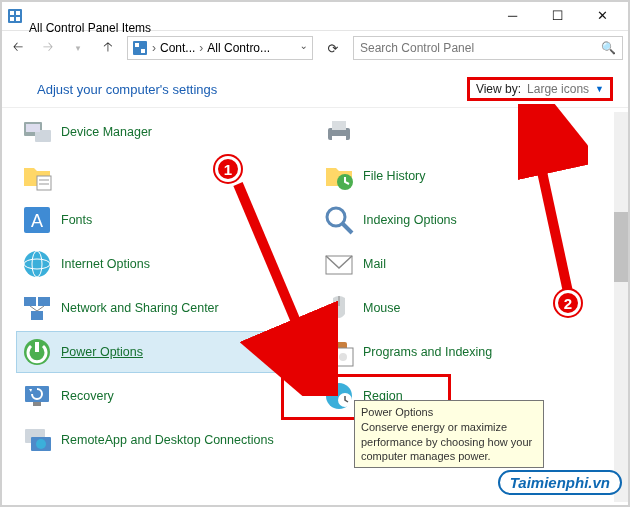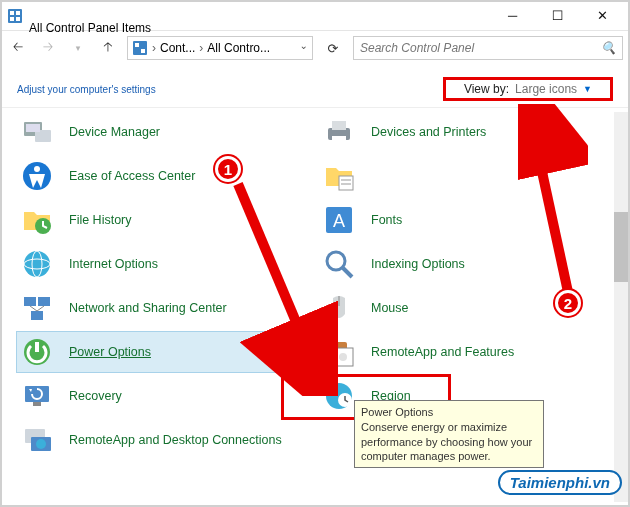--- a/index.html
+++ b/index.html
@@ -12,33 +12,33 @@
 .titlebar .win-btn { width: 45px; height: 30px; display: flex; align-items: center; justify-content: center; font-size: 13px; color: #111; }
 
 .navbar { height: 34px; display: flex; align-items: center; padding: 0 6px; gap: 8px; }
 .nav-btn { width: 22px; height: 22px; display: flex; align-items: center; justify-content: center; color: #333; font-size: 13px; }
 .nav-btn.dis { color: #b5b5b5; }
 .breadcrumb { flex: 0 0 auto; display: flex; align-items: center; border: 1px solid #ccc; height: 24px; padding: 0 4px; min-width: 186px; font-size: 12px; gap: 4px; position: relative; }
 .breadcrumb .bc-icon { width: 16px; height: 16px; }
 .breadcrumb .sep { color: #666; }
 .bc-drop { position: absolute; right: 4px; top: 3px; font-size: 10px; color: #555; }
 .refresh-btn { width: 24px; height: 24px; border: 1px solid transparent; display: flex; align-items: center; justify-content: center; font-size: 13px; color: #333; }
-.search-box { flex: 1; border: 1px solid #ccc; height: 24px; display: flex; align-items: center; padding: 4px 6px; font-size: 12px; color: #777; position: relative; font-style: italic; }
+.search-box { flex: 1; border: 1px solid #ccc; height: 24px; display: flex; align-items: center; padding: 4px 6px; font-size: 12px; color: #777; position: relative; }
 .search-box .mag { position: absolute; right: 6px; color: #777; }
 
 .header-row { padding: 12px 16px 6px 16px; display: flex; align-items: center; justify-content: space-between; }
-.header-row h1 { font-size: 10px; font-weight: 400; color: #1a5eb3; }
-.viewby { font-size: 12px; display: flex; align-items: center; gap: 6px; border: 3px solid #e60000; padding: 2px 18px; }
+.header-row h1 { font-size: 13px; font-weight: 400; color: #1a5eb3; margin-left: 20px; }
+.viewby { font-size: 12px; display: flex; align-items: center; gap: 6px; border: 3px solid #e60000; padding: 2px 6px; }
 .viewby .lbl { color: #222; }
 .viewby .val { color: #737373; }
 .viewby .caret { color: #0066cc; font-size: 9px; }
 
 .content { flex: 1; overflow: auto; padding: 4px 16px 10px 16px; position: relative; border-top: 1px solid #eee; }
 .grid { display: grid; grid-template-columns: 1fr 1fr; gap: 4px 8px; }
-.item { display: flex; align-items: center; gap: 16px; height: 40px; padding: 2px 4px; position: relative; font-size: 12.5px; color: #14702f; }
+.item { display: flex; align-items: center; gap: 8px; height: 40px; padding: 2px 4px; position: relative; font-size: 12.5px; color: #14702f; }
 .item .ico { width: 32px; height: 32px; flex-shrink: 0; }
 .item .txt { line-height: 1.2; }
 .item.hover { background: #d8ecf6; outline: 1px solid #a8d2ea; }
 .item.hover .txt { text-decoration: underline; }
 
 .scrollbar { position: absolute; right: 2px; top: 68px; width: 14px; height: 430px; background: #f0f0f0; }
 .scrollbar .thumb { position: absolute; width: 100%; background: #c1c1c1; }
 
 
 .red-box-power { position: absolute; border: 3px solid #e60000; z-index: 5; }
@@ -113,31 +113,22 @@
             <rect x="5" y="8" width="14" height="8" fill="#dde"></rect>
           </svg>
         <span class="txt">Device Manager</span>
       </div>
       <div class="item">
         <svg class="ico" viewBox="0 0 32 32">
             <rect x="5" y="12" width="22" height="12" fill="#88939c" rx="2"></rect>
             <rect x="9" y="5" width="14" height="9" fill="#d9dde0"></rect>
             <rect x="9" y="20" width="14" height="8" fill="#fff"></rect>
           </svg>
-        <span class="txt">Devices and Printers</span>
-      </div>
-
-      <div class="item">
-        <svg class="ico" viewBox="0 0 32 32">
-            <circle cx="16" cy="16" r="14" fill="#1976d2"></circle>
-            <circle cx="16" cy="9" r="3" fill="#fff"></circle>
-            <path d="M8 14 H24 L20 28 L16 20 L12 28 Z" fill="#fff"></path>
-          </svg>
-        <span class="txt">Ease of Access Center</span>
-      </div>
+      </div>
+
       <div class="item">
         <svg class="ico" viewBox="0 0 32 32">
             <path d="M3 8 h10 l3 3 h13 v15 H3 Z" fill="#ffd768"></path>
             <rect x="16" y="16" width="14" height="14" fill="#fff" stroke="#999"></rect>
             <line x1="18" y1="20" x2="28" y2="20" stroke="#999"></line>
             <line x1="18" y1="24" x2="28" y2="24" stroke="#999"></line>
           </svg>
       </div>
 
       <div class="item">
@@ -151,34 +142,41 @@
       <div class="item">
         <svg class="ico" viewBox="0 0 32 32">
             <rect x="3" y="3" width="26" height="26" fill="#3f8bd4" rx="2"></rect>
             <text x="16" y="23" text-anchor="middle" font-size="18" font-family="serif" fill="#fff">A</text>
           </svg>
         <span class="txt">Fonts</span>
       </div>
 
       <div class="item">
         <svg class="ico" viewBox="0 0 32 32">
+            <circle cx="13" cy="13" r="9" fill="none" stroke="#5a88b8" stroke-width="3"></circle>
+            <line x1="20" y1="20" x2="29" y2="29" stroke="#5a88b8" stroke-width="4"></line>
+          </svg>
+        <span class="txt">Indexing Options</span>
+      </div>
+      <div class="item">
+        <svg class="ico" viewBox="0 0 32 32">
             <circle cx="16" cy="16" r="13" fill="#3bafda"></circle>
             <ellipse cx="16" cy="16" rx="13" ry="5" fill="none" stroke="#fff"></ellipse>
             <ellipse cx="16" cy="16" rx="5" ry="13" fill="none" stroke="#fff"></ellipse>
           </svg>
         <span class="txt">Internet Options</span>
       </div>
-      <div class="item">
-        <svg class="ico" viewBox="0 0 32 32">
-            <circle cx="13" cy="13" r="9" fill="none" stroke="#5a88b8" stroke-width="3"></circle>
-            <line x1="20" y1="20" x2="29" y2="29" stroke="#5a88b8" stroke-width="4"></line>
-          </svg>
-        <span class="txt">Indexing Options</span>
-      </div>
-
+
+      <div class="item">
+        <svg class="ico" viewBox="0 0 32 32">
+            <rect x="3" y="8" width="26" height="18" fill="#fff" stroke="#888"></rect>
+            <path d="M3 8 L16 20 L29 8" fill="none" stroke="#888" stroke-width="1.5"></path>
+          </svg>
+        <span class="txt">Mail</span>
+      </div>
 
       <div class="item">
         <svg class="ico" viewBox="0 0 32 32">
             <rect x="3" y="5" width="12" height="9" fill="#4e8ac9"></rect>
             <rect x="17" y="5" width="12" height="9" fill="#4e8ac9"></rect>
             <rect x="10" y="19" width="12" height="9" fill="#4e8ac9"></rect>
             <line x1="9" y1="14" x2="16" y2="19" stroke="#888"></line>
             <line x1="23" y1="14" x2="16" y2="19" stroke="#888"></line>
           </svg>
         <span class="txt">Network and Sharing Center</span>
@@ -199,21 +197,21 @@
           </svg>
         <span class="txt">Power Options</span>
       </div>
 
       <div class="item">
         <svg class="ico" viewBox="0 0 32 32">
             <rect x="4" y="6" width="20" height="20" fill="#c97f3e" rx="2"></rect>
             <rect x="10" y="12" width="20" height="18" fill="#fff" stroke="#888"></rect>
             <circle cx="20" cy="21" r="4" fill="#e1e1e1"></circle>
           </svg>
-        <span class="txt">RemoteApp and Features</span>
+        <span class="txt">Programs and Indexing</span>
       </div>
       <div class="item">
         <svg class="ico" viewBox="0 0 32 32">
             <rect x="4" y="6" width="24" height="16" fill="#4e8ac9" rx="1"></rect>
             <rect x="12" y="22" width="8" height="4" fill="#888"></rect>
             <path d="M16 9 a5 5 0 1 1 -5 5" fill="none" stroke="#fff" stroke-width="2"></path>
             <path d="M11 9 l-3 0 l2 3 z" fill="#fff"></path>
           </svg>
         <span class="txt">Recovery</span>
       </div>

